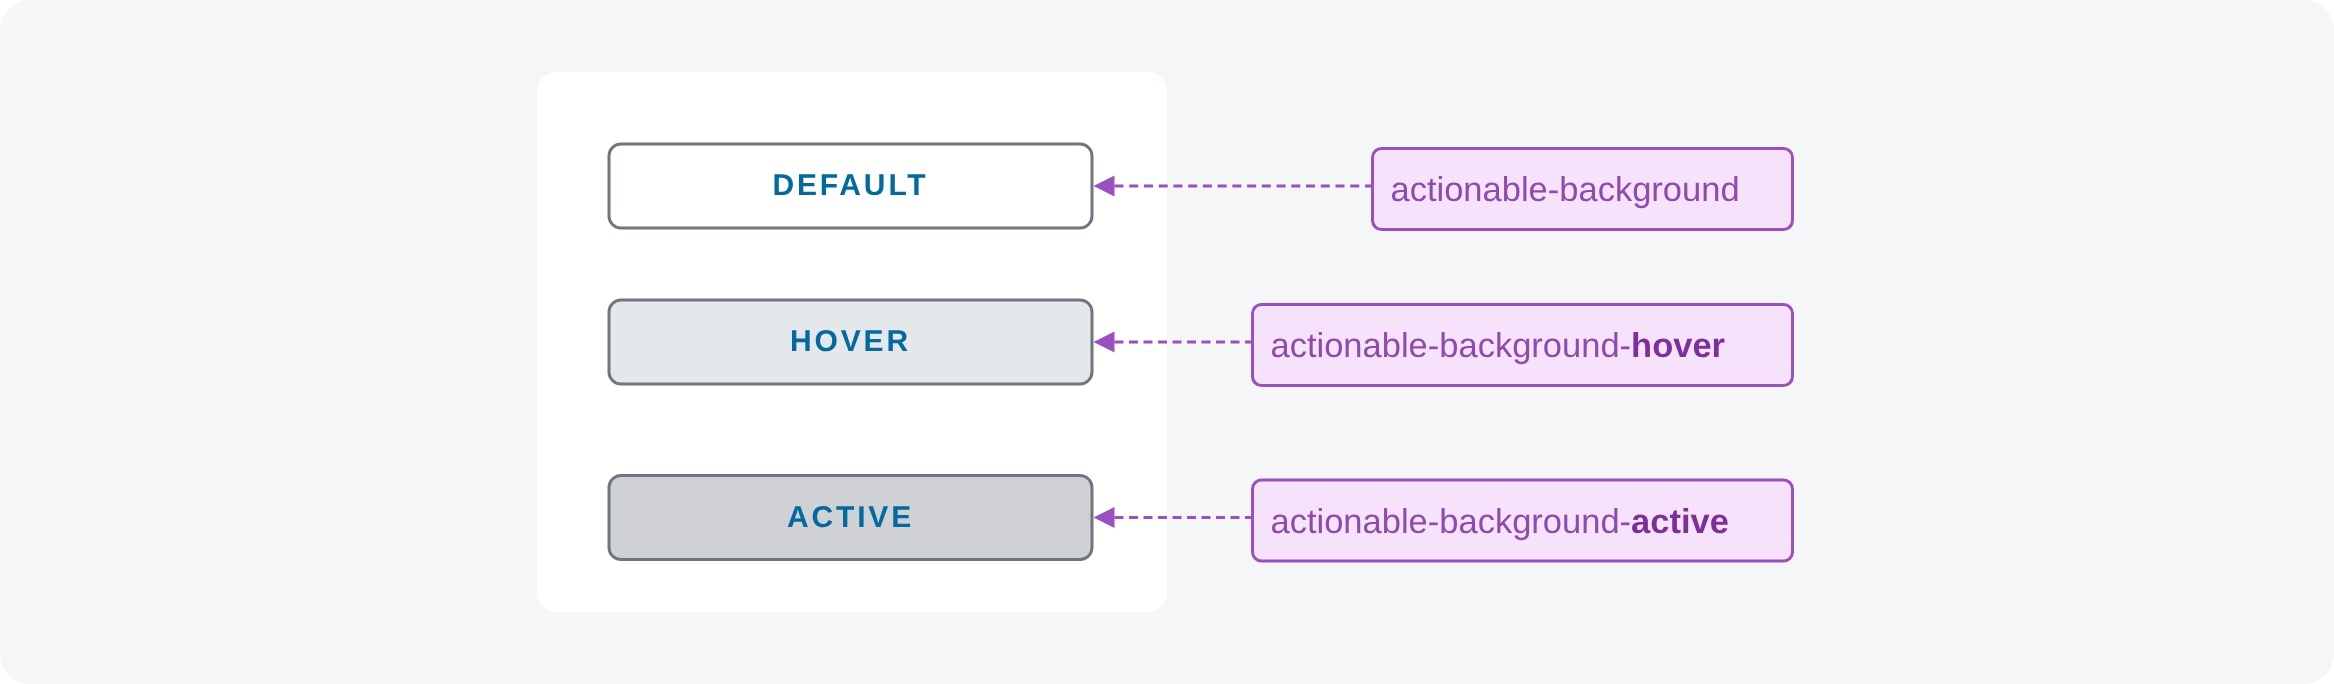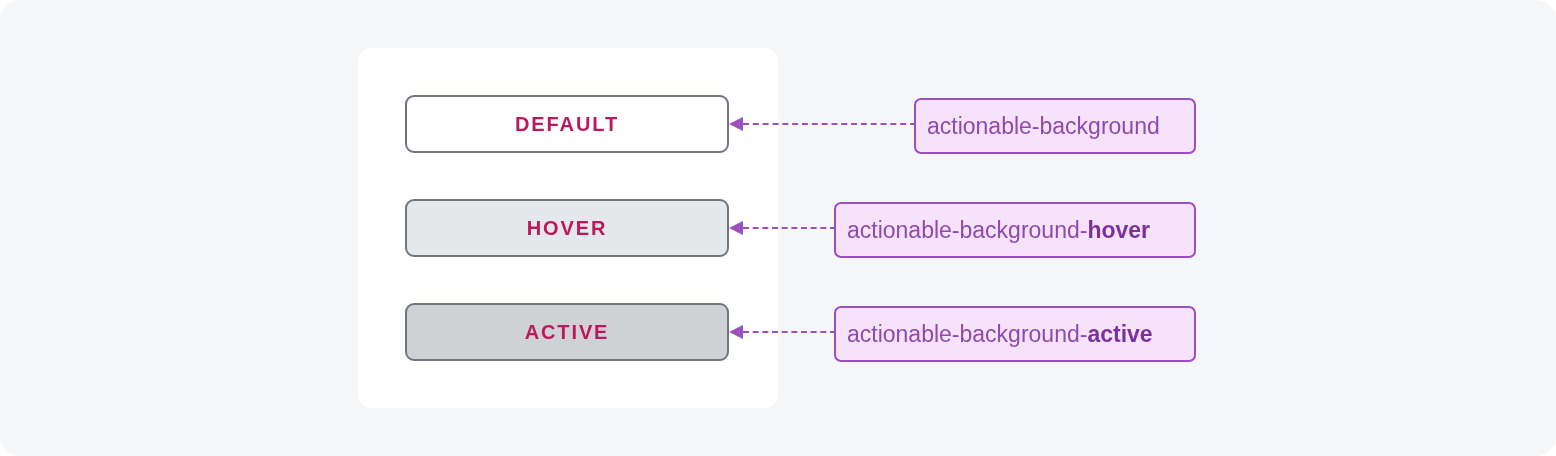--- a/index.html
+++ b/index.html
@@ -38,39 +38,39 @@
 
   
   .row {
     position: absolute;
     left: 0;
     width: 1556px;
     height: 58px;
   }
   .row-0 { top: 95px; }
   .row-1 { top: 199px; }
-  .row-2 { top: 303px; }
+  .row-2 { top: 316px; }
 
   
   .state-button {
     position: absolute;
     left: 405px;
     top: 0;
     width: 324px;
     height: 58px;
     box-sizing: border-box;
     border: 2px solid #6f7680;
     border-radius: 9px;
     display: flex;
     align-items: center;
     justify-content: center;
     font-size: 20px;
     font-weight: bold;
     letter-spacing: 1.9px;
-    color: #be185d;
+    color: #0369a1;
     user-select: none;
   }
   .btn-default { background: #ffffff; }
   .btn-hover   { background: #e4e8ea; }
   .btn-active  { background: #cfd1d5; }
 
   
   .connector {
     position: absolute;
     top: 22px;

